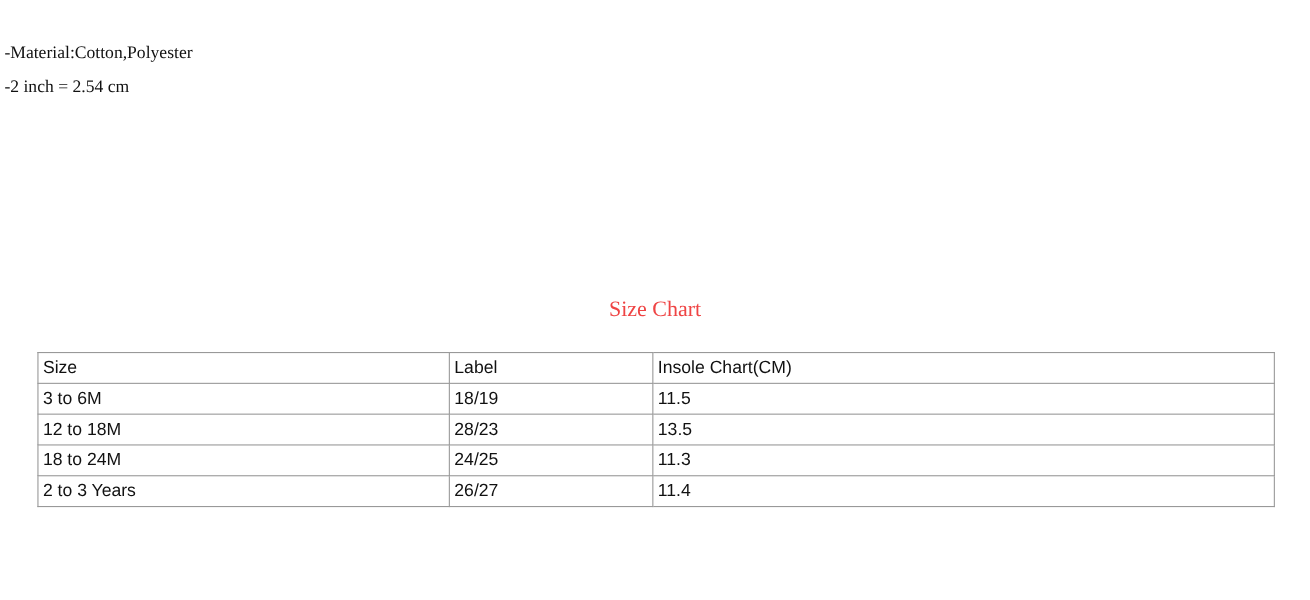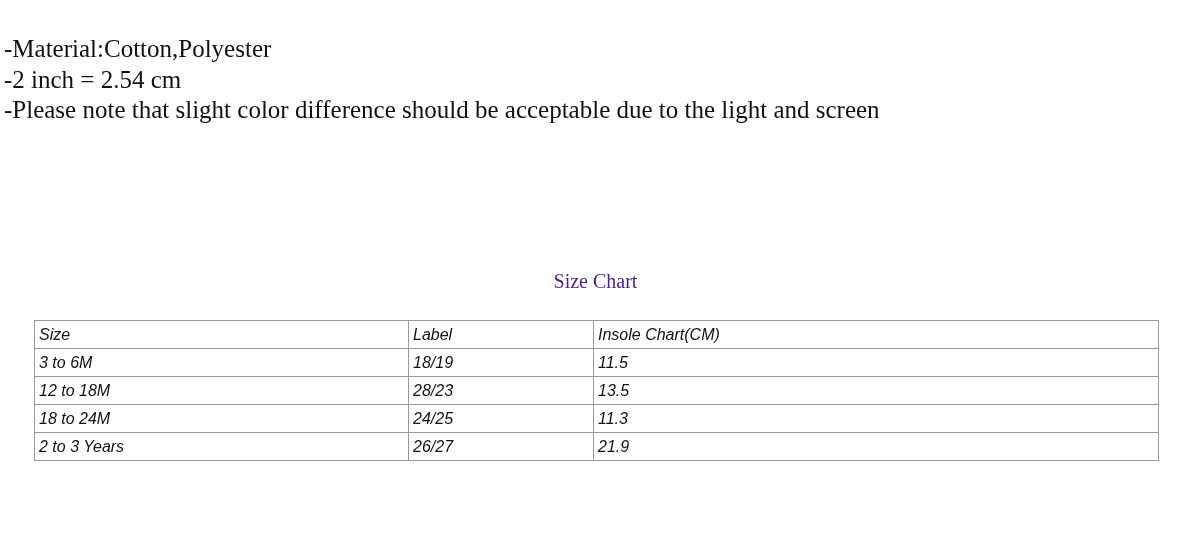--- a/index.html
+++ b/index.html
@@ -20,46 +20,45 @@
     height: 545px;
   }
   .notes {
     position: absolute;
     left: 4px;
     top: 34px;
     width: 1100px;
   }
   .note-line {
     font-family: "Liberation Serif", serif;
-    font-size: 25px;
+    font-size: 16px;
     line-height: 30.5px;
     color: #111111;
     white-space: pre;
   }
   .chart-title {
     position: absolute;
     left: 0;
     top: 270px;
     width: 1191px;
     text-align: center;
     font-family: "Liberation Serif", serif;
     font-size: 20px;
-    color: #4c1d95;
+    color: #ef4444;
   }
   .table-wrap {
     position: absolute;
     left: 34px;
     top: 320px;
     width: 1124px;
   }
   table.size-chart {
     border-collapse: collapse;
     width: 1124px;
     table-layout: fixed;
-    font-style: italic;
   }
   table.size-chart td {
     border: 1px solid #999999;
     height: 27px;
     padding: 0 0 0 4px;
     font-family: "Liberation Sans", sans-serif;
     font-size: 16px;
     color: #111111;
     vertical-align: middle;
     white-space: nowrap;
@@ -70,21 +69,20 @@
   table.size-chart col.c3 { width: 565px; }
 </style>
 </head>
 <body>
 
 <div class="page">
 
   <div class="notes">
     <div class="note-line">-Material:Cotton,Polyester</div>
     <div class="note-line">-2 inch = 2.54 cm</div>
-    <div class="note-line">-Please note that slight color difference should be acceptable due to the light and screen</div>
   </div>
 
   <div class="chart-title">Size Chart</div>
 
   <div class="table-wrap">
     <table class="size-chart">
       <colgroup>
         <col class="c1">
           <col class="c2">
           <col class="c3">
@@ -106,19 +104,19 @@
           <td>13.5</td>
         </tr>
         <tr>
           <td>18 to 24M</td>
           <td>24/25</td>
           <td>11.3</td>
         </tr>
         <tr>
           <td>2 to 3 Years</td>
           <td>26/27</td>
-          <td>21.9</td>
+          <td>11.4</td>
         </tr>
       </tbody>
     </table>
   </div>
 
 </div>
 
 </body></html>

